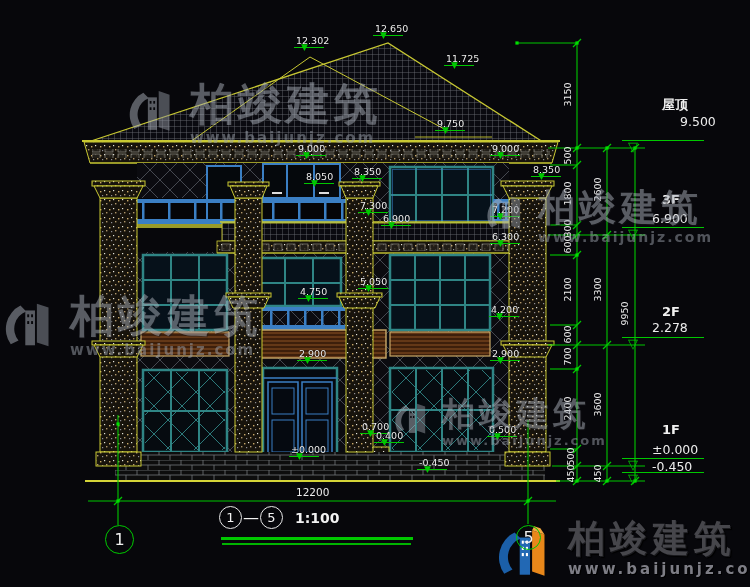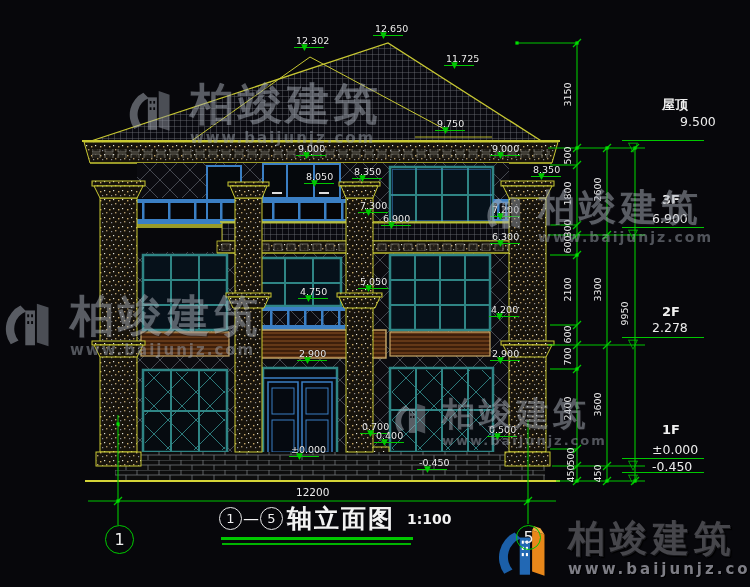--- a/index.html
+++ b/index.html
@@ -296,21 +296,20 @@
 </svg>
 
 <div style="position:absolute;left:296px;top:486px;width:56px;text-align:left;
             font-size:10.5px;color:#ececec;">12200</div>
 
 <div id="titleblk">
   <div id="titlerow">
     <span class="axcir-t">1</span>
     <span class="tdash">—</span>
     <span class="axcir-t">5</span>
-    <span id="ttext">轴立面图</span>
     <span id="tscale">1:100</span>
   </div>
   <div class="uline1"></div>
   <div class="uline2"></div>
 </div>
 
 <div id="brand">
   <svg width="62" height="64" viewBox="0 0 60 62">
     <path d="M6 52 A27 27 0 0 1 16 12 L22 18 A19 19 0 0 0 14 48 Z" fill="#1b5fa8"></path>
     <rect x="21" y="17" width="10" height="36" fill="#2268b4"></rect>

